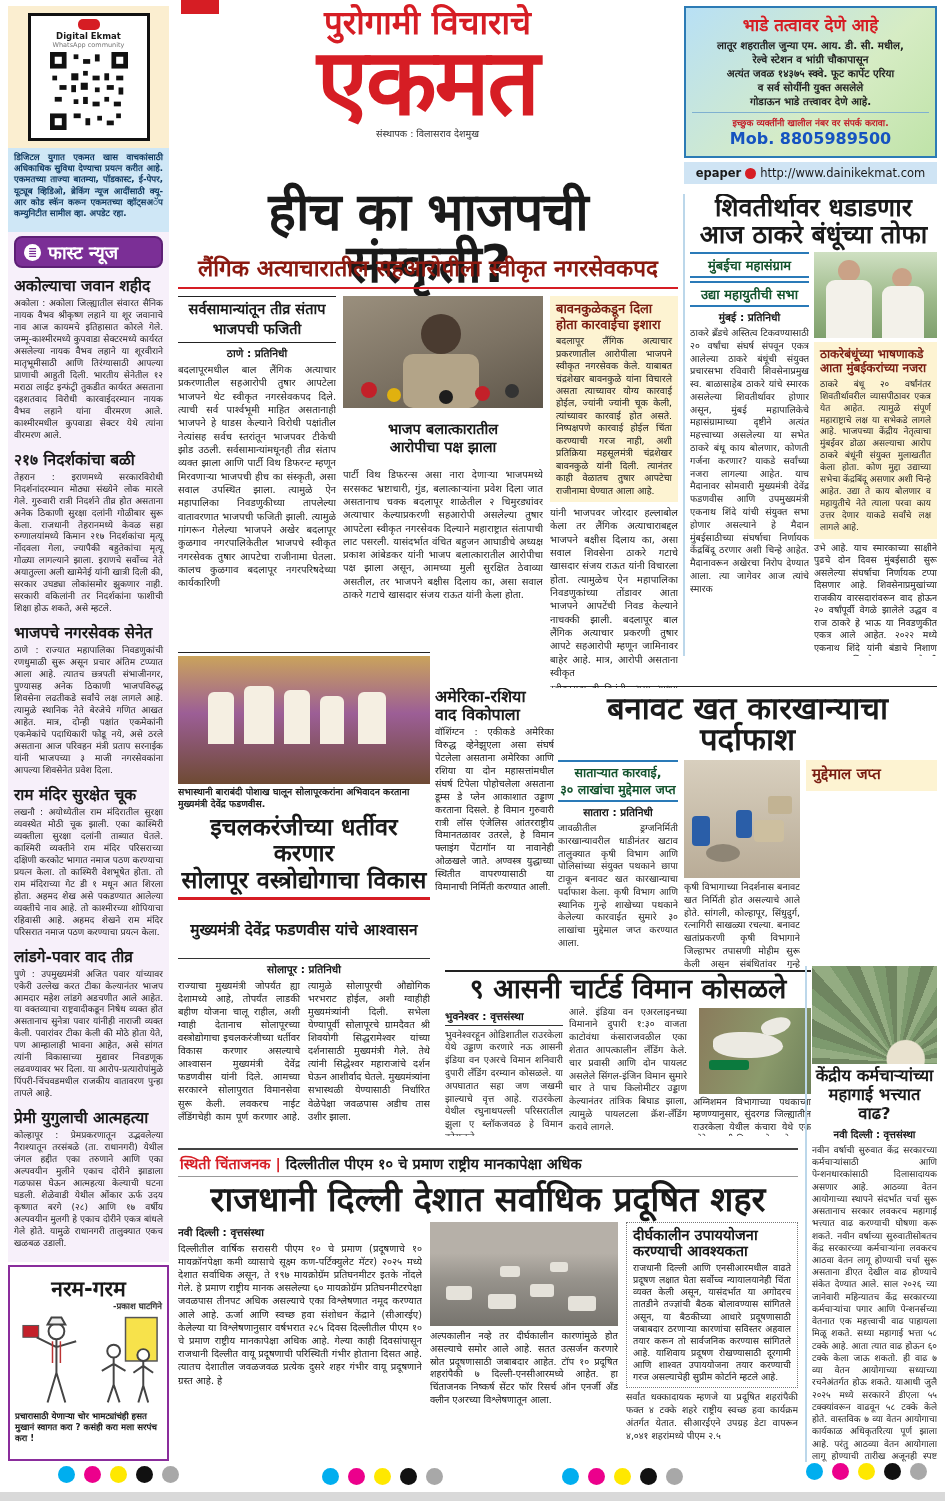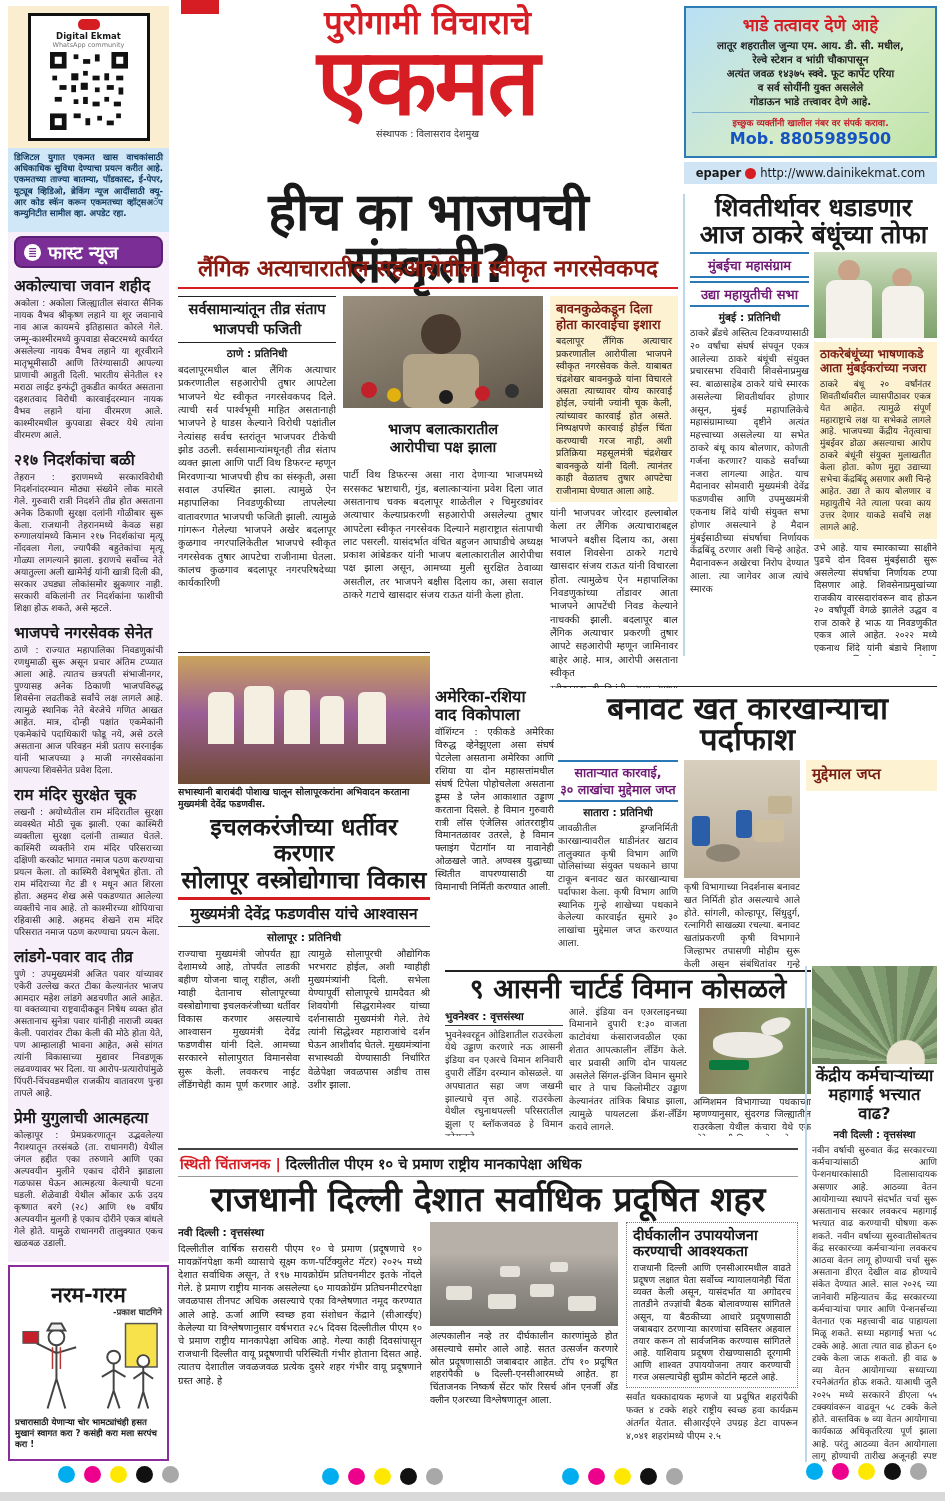--- a/index.html
+++ b/index.html
@@ -61,33 +61,33 @@
   .ybox{background:#fdf3d2;padding:5px 6px;}
   .ybox .bt{font-weight:bold;color:#7a1d12;font-size:13px;line-height:1.2;margin-bottom:3px;}
   .ybox .bb{font-size:9.3px;line-height:1.34;text-align:justify;}
 
   
   .shiv{left:683px;top:194px;width:254px;height:462px;border-left:2px solid #bcd7ea;padding-left:5px;}
   .shiv-h{font-weight:800;font-size:25px;text-align:center;line-height:1.08;}
   .shivrow{display:flex;gap:5px;margin-top:4px;}
   .shl{width:120px;}
   .shr{width:124px;}
-  .bluebox{border-top:2px solid #2a7ab8;border-bottom:2px solid #2a7ab8;color:#701a75;font-weight:bold;
+  .bluebox{border-top:2px solid #2a7ab8;border-bottom:2px solid #2a7ab8;color:#14532d;font-weight:bold;
            font-size:13px;text-align:center;padding:2px 0;margin-bottom:3px;}
   .ph-bros{width:100%;height:86px;background:linear-gradient(180deg,#cfe0c2,#9db98a 55%,#7fa06d);position:relative;}
   .ph-bros i{position:absolute;background:#f3f1ea;border-radius:9px 9px 0 0;}
   .ph-bros em{position:absolute;background:#caa287;border-radius:50%;}
 
   
   .sol{left:178px;top:652px;width:252px;height:486px;border-top:1.5px solid #222;padding-top:3px;}
   .ph-stage{width:100%;height:128px;background:linear-gradient(180deg,#caa35c,#9c5e96 45%,#6e4a33);position:relative;}
   .ph-stage i{position:absolute;background:#f5efe2;border-radius:6px 6px 0 0;}
   .sol-cap{font-size:9.3px;font-weight:bold;color:#222;line-height:1.3;margin:2px 0;}
   .sol-h{font-weight:800;font-size:23.5px;text-align:center;line-height:1.12;border-bottom:3.5px solid #d61d24;padding:2px 0 4px;}
-  .sol-sh{font-weight:bold;font-size:15.5px;text-align:center;border-bottom:1.5px solid #333;padding:2px 0;}
+  .sol-sh{font-weight:bold;font-size:15.5px;text-align:center;border-bottom:1.5px solid #333;padding:18px 0;}
   .sol-body{columns:2;column-gap:8px;height:240px;overflow:hidden;margin-top:2px;}
 
   .usa{left:435px;top:688px;width:119px;height:278px;}
   .usa-h{font-weight:800;font-size:16px;text-align:left;line-height:1.1;}
 
   .fake{left:558px;top:686px;width:379px;height:282px;}
   .fake-h{font-weight:800;font-size:31px;text-align:center;line-height:1.0;border-top:1.5px solid #222;padding-top:6px;}
   .fakerow{display:flex;gap:6px;margin-top:5px;}
   .fk1{width:120px;}
   .fk2{width:116px;}
@@ -129,21 +129,21 @@
   .side{left:8px;top:232px;width:161px;height:1030px;background:#f7f0fa;padding:4px 6px;}
   .fast-head{background:#7b2f96;border:2px solid #5d1f75;border-radius:8px;color:#fff;display:flex;
              align-items:center;gap:7px;padding:2px 8px;margin-bottom:4px;}
   .fast-ic{width:17px;height:17px;border-radius:50%;background:#fff;color:#7b2f96;font-weight:bold;
            display:flex;align-items:center;justify-content:center;font-size:11px;}
   .fast-title{font-weight:800;font-size:18px;}
   .fn-t{font-weight:800;font-size:15.5px;margin:6px 0 2px;}
   .fn-b{font-size:9px;line-height:1.33;text-align:justify;color:#222;}
 
   
-  .cart{left:8px;top:1265px;width:161px;height:196px;border:2.5px solid #8a2d9c;background:#fff;padding:18px 5px;}
+  .cart{left:8px;top:1265px;width:161px;height:196px;border:2.5px solid #8a2d9c;background:#fff;padding:12px 5px;}
   .cart-t{font-weight:800;font-size:21px;text-align:center;line-height:1;}
   .cart-b{font-size:8.5px;text-align:right;font-weight:bold;color:#333;}
   .cart-cap{font-size:8.6px;font-weight:bold;line-height:1.3;}
 
   .dots{display:flex;gap:9px;}
   .dots i{width:17px;height:17px;border-radius:50%;display:inline-block;}
   .dc-c{background:#00aeef;} .dc-m{background:#ec008c;} .dc-y{background:#ffe800;}
   .dc-k{background:#111;} .dc-g{background:#a8a8a8;}
   .botline{left:0;top:1492px;width:945px;height:9px;background:#d9d9d9;}
 </style>

